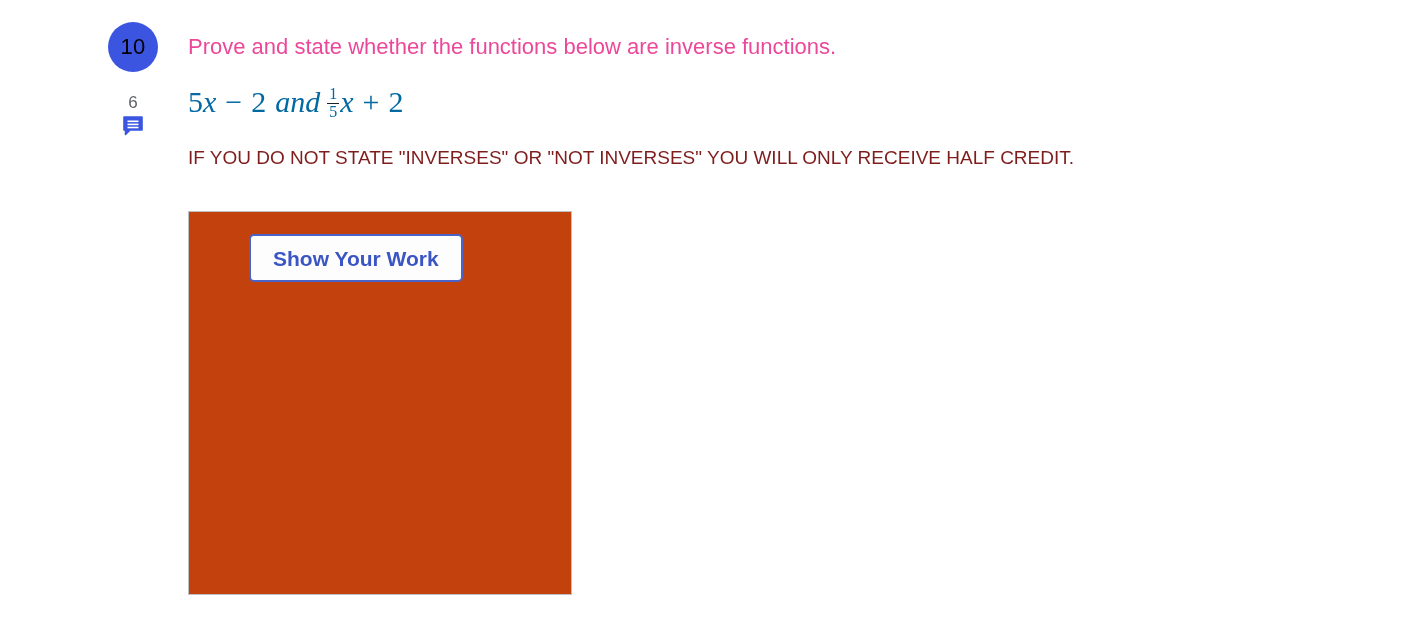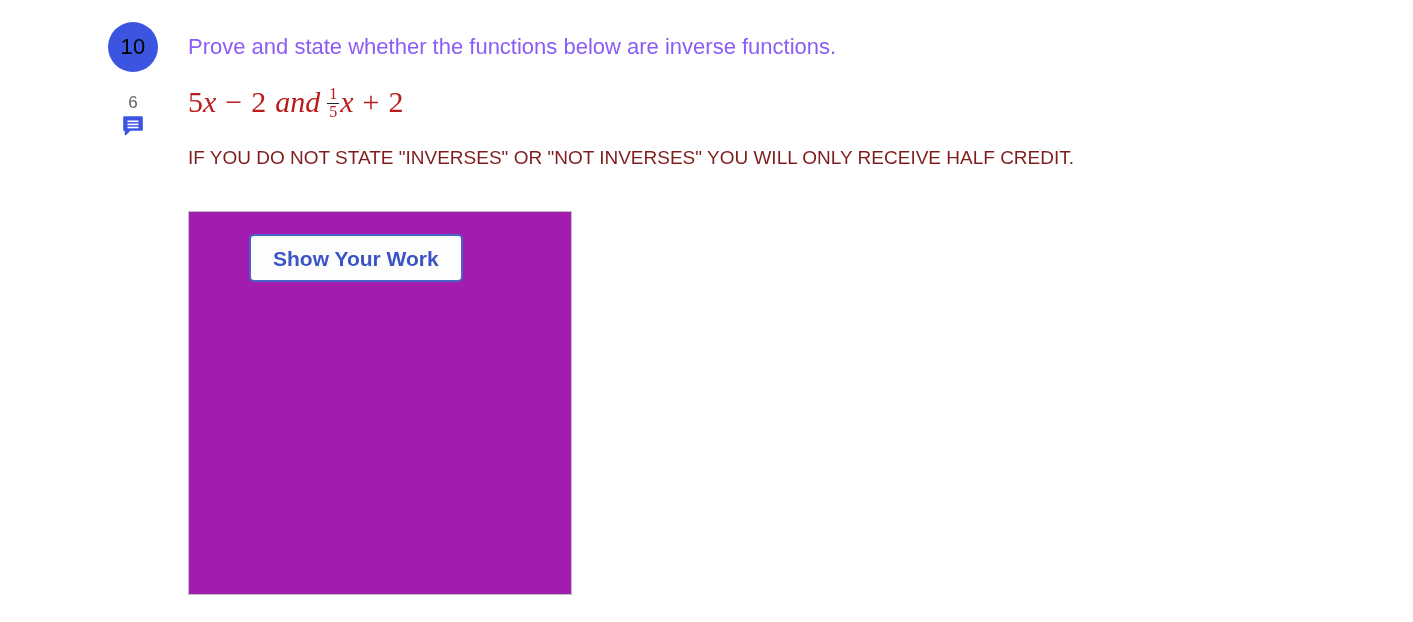--- a/index.html
+++ b/index.html
@@ -77,33 +77,33 @@
     top: 0;
     right: 0;
   }
 
   .prompt-line {
     position: absolute;
     left: 0;
     top: 31px;
     font-size: 22px;
     line-height: 32px;
-    color: #8b5cf6;
+    color: #ec4899;
     white-space: nowrap;
   }
 
   
   .math-line {
     position: absolute;
     left: 0;
     top: 82px;
     font-family: "Liberation Serif", "DejaVu Serif", serif;
     font-size: 30px;
     line-height: 40px;
-    color: #b91c1c;
+    color: #0369a1;
     white-space: nowrap;
   }
   .math-line .mi {
     font-style: italic;
   }
   .math-line .mn {
     font-style: normal;
   }
   .math-line .op {
     font-style: normal;
@@ -142,21 +142,21 @@
     white-space: nowrap;
   }
 
   
   .work-area {
     position: absolute;
     left: 188px;
     top: 211px;
     width: 384px;
     height: 384px;
-    background: #a21caf;
+    background: #c2410c;
     border: 1px solid #bdc1c6;
     box-sizing: border-box;
   }
 
   .show-work-button {
     position: absolute;
     left: 60px;
     top: 22px;
     padding: 0 22px;
     height: 48px;

